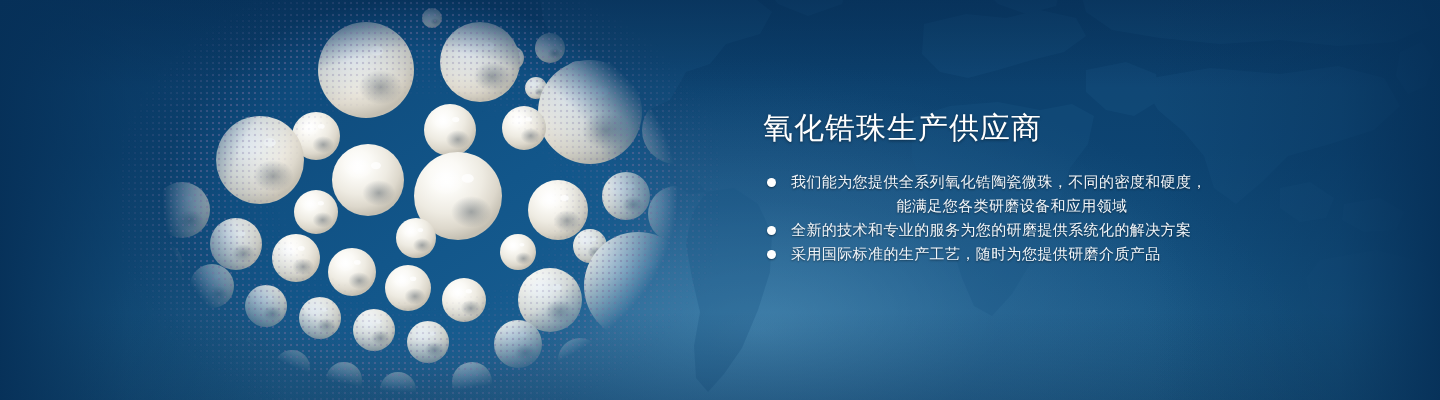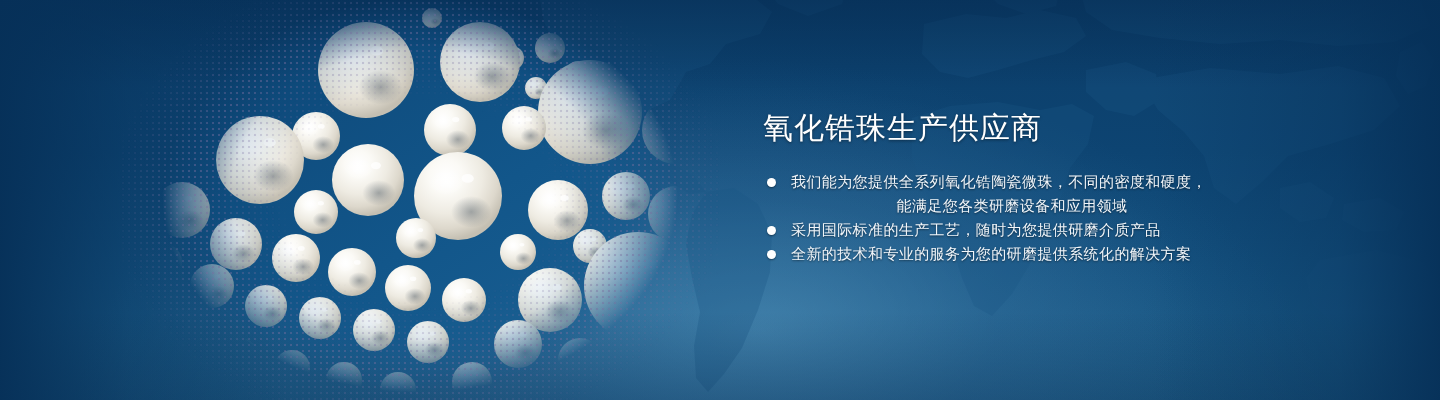--- a/index.html
+++ b/index.html
@@ -253,22 +253,22 @@
     <h1 class="headline">氧化锆珠生产供应商</h1>
 
     <ul class="bullets">
       <li class="bullet">
         <span class="dot"></span>
         <span>我们能为您提供全系列氧化锆陶瓷微珠，不同的密度和硬度，</span>
         <span class="l2">能满足您各类研磨设备和应用领域</span>
       </li>
       <li class="bullet">
         <span class="dot"></span>
-        <span>采用国际标准的生产工艺，随时为您提供研磨介质产品</span>
+        <span>全新的技术和专业的服务为您的研磨提供系统化的解决方案</span>
       </li>
       <li class="bullet">
         <span class="dot"></span>
-        <span>全新的技术和专业的服务为您的研磨提供系统化的解决方案</span>
+        <span>采用国际标准的生产工艺，随时为您提供研磨介质产品</span>
       </li>
     </ul>
   </div>
 
 </div>
 
 </body></html>

